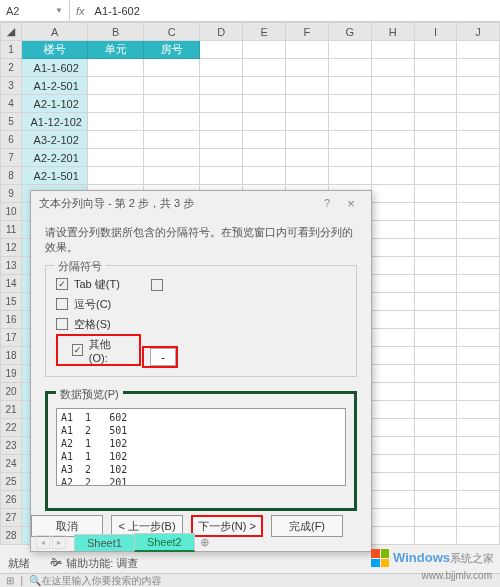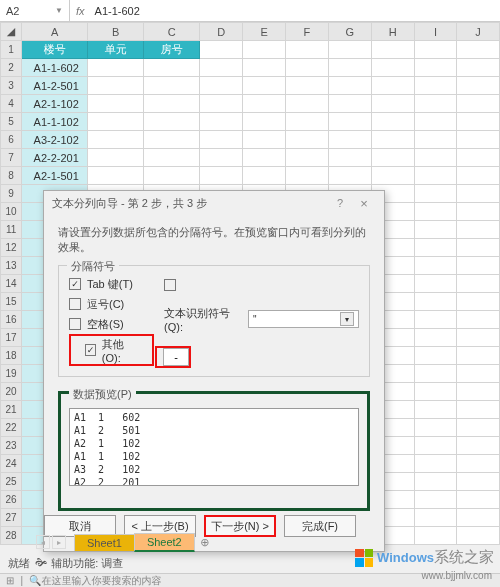--- a/index.html
+++ b/index.html
@@ -13,21 +13,21 @@
 table.grid{border-collapse:collapse;table-layout:fixed}
 table.grid th,table.grid td{border:1px solid #d4d4d4;font-size:11px;text-align:center;height:18px;overflow:hidden}
 table.grid th{background:#e6e6e6;color:#555;font-weight:normal}
 table.grid th.rowh{width:22px}
 table.grid td.rowh{background:#e6e6e6;color:#555;width:22px;font-size:10px}
 .colA{width:70px}.colB{width:60px}.colC{width:60px}.colO{width:46px}
 td.data{color:#333;font-size:12px;text-align:left;padding-left:3px}
 .hdr-cell{background:#2fb6c3;color:#fff;border:1px solid #2aa0ab!important;font-size:12px}
 .sel-col{background:#cceef2}
 td.sel-data{background:#cceef2}
-.dialog{position:absolute;left:43px;top:190px;width:342px;height:362px;background:#f0f0f0;border:1px solid #aaa;box-shadow:2px 2px 8px rgba(0,0,0,.25)}
+.dialog{position:absolute;left:30px;top:190px;width:342px;height:362px;background:#f0f0f0;border:1px solid #aaa;box-shadow:2px 2px 8px rgba(0,0,0,.25)}
 .dlg-title{height:24px;display:flex;align-items:center;padding:0 8px;color:#555;font-size:11px}
 .dlg-title .sp{flex:1}
 .dlg-title .qm{color:#888;width:24px;text-align:center}
 .dlg-title .cx{color:#888;width:24px;text-align:center;font-size:13px}
 .dlg-body{padding:6px 14px 10px;color:#333;font-size:11px}
 .dlg-desc{margin:4px 0 10px;color:#555}
 .fieldset{border:1px solid #ccc;padding:8px 10px 10px;position:relative;margin-bottom:14px}
 .fs-legend{position:absolute;top:-7px;left:8px;background:#f0f0f0;padding:0 4px;color:#555}
 .chk-row{display:flex;align-items:center;height:20px;color:#333}
 .chk{width:12px;height:12px;border:1px solid #777;margin-right:6px;display:inline-flex;align-items:center;justify-content:center;font-size:9px;line-height:1}
@@ -40,24 +40,24 @@
 .hl-red{border:2px solid #e11}
 .other-box{width:26px;height:18px;border:1px solid #aaa;background:#fff;margin-left:6px;text-align:center;font-size:11px}
 .fs2{border:3px solid #14532d;padding:8px 8px 8px;position:relative;height:120px}
 .preview-box{border:1px solid #999;background:#fff;height:78px;margin-top:6px;overflow:auto;font-family:SimSun,monospace;font-size:10px;padding:2px 4px;white-space:pre;line-height:13px}
 .dlg-btns{display:flex;justify-content:flex-end;gap:8px;padding:0 14px;margin-top:4px}
 .btn{min-width:72px;height:22px;border:1px solid #999;background:#f7f7f7;font-size:11px;display:flex;align-items:center;justify-content:center;cursor:pointer}
 .btn.hl{border:2px solid #e11}
 .sheet-tabs{position:absolute;left:36px;bottom:34px;height:22px;display:flex;align-items:center;font-size:11px;color:#555}
 .st-nav{display:flex;gap:2px;margin-right:8px;color:#aaa}
 .st-nav span{border:1px solid #ddd;width:14px;height:14px;display:flex;align-items:center;justify-content:center;font-size:8px}
-.stab{padding:2px 12px;border:1px solid #ccc;border-bottom:none;background:#eab308;margin-right:-1px}
-.stab.active{background:#fdba74;border-bottom:2px solid #1a7a3e;color:#1a7a3e}
+.stab{padding:2px 12px;border:1px solid #ccc;border-bottom:none;background:#5eead4;margin-right:-1px}
+.stab.active{background:#5eead4;border-bottom:2px solid #1a7a3e;color:#1a7a3e}
 .status{position:absolute;left:0;bottom:14px;height:20px;width:100%;display:flex;align-items:center;padding:0 8px;color:#555;font-size:11px}
-.status .ic{margin-right:5px}
+.status .ic{margin-right:20px}
 .taskbar{position:absolute;left:0;bottom:0;height:14px;width:100%;background:#eaeaea;border-top:1px solid #ccc;display:flex;align-items:center;padding:0 6px;font-size:10px;color:#888}
 .watermark{position:absolute;right:6px;bottom:20px;display:flex;align-items:center;gap:4px;font-size:13px;color:#5aa0e0}
 .wm-logo{width:18px;height:18px;display:grid;grid-template-columns:1fr 1fr;grid-template-rows:1fr 1fr;gap:1px}
 .wm-logo div:nth-child(1){background:#f25022}.wm-logo div:nth-child(2){background:#7fba00}.wm-logo div:nth-child(3){background:#00a4ef}.wm-logo div:nth-child(4){background:#ffb900}
 .wm-sub{position:absolute;right:8px;bottom:6px;font-size:10px;color:#888}
 .clearfix::after{content:"";display:block;clear:both}
 </style>
 </head>
 <body>
 
@@ -133,21 +133,21 @@
           <td></td>
           <td></td>
           <td></td>
           <td></td>
           <td></td>
           <td></td>
           <td></td>
         </tr>
   <tr>
           <td class="rowh">5</td>
-          <td class="data sel-data">A1-1-102</td>
+          <td class="data sel-data">A1-12-102</td>
           <td></td>
           <td></td>
           <td></td>
           <td></td>
           <td></td>
           <td></td>
           <td></td>
           <td></td>
           <td></td>
         </tr>
@@ -482,27 +482,20 @@
         <div class="chk-row hl-red" style="padding:14px">
             <span class="chk on"></span>
             <span>其他(O):</span>
           </div>
       </div>
       <div class="right-col">
         <div class="rc-row">
             <span class="chk"></span>
           </div>
         <div style="height:6px"></div>
-        <div class="rc-row">
-          <span>文本识别符号(Q):</span>
-          <div class="combo" style="margin-left:6px">
-            <span>"</span>
-            <span class="ar">▾</span>
-          </div>
-        </div>
       </div>
       <div style="position:absolute;left:96px;bottom:8px" class="hl-red">
         <input class="other-box" value="-" style="">
       </div>
     </div>
 
     <div class="fs2">
       <span class="fs-legend" style="top:-7px">数据预览(P)</span>
       <div class="preview-box" id="pv">A1  1   602
 A1  2   501
@@ -544,15 +537,15 @@
   <span style="margin-left:0">在这里输入你要搜索的内容</span>
 </div>
 
 <div class="watermark">
   <div class="wm-logo">
       <div></div>
       <div></div>
       <div></div>
       <div></div>
     </div>
-  <span><b>Windows</b><span style="font-size:15px;color:#888">系统之家</span></span>
+  <span><b>Windows</b><span style="font-size:11px;color:#888">系统之家</span></span>
 </div>
 <div class="wm-sub">www.bjjmlv.com</div>
 
 </body></html>

